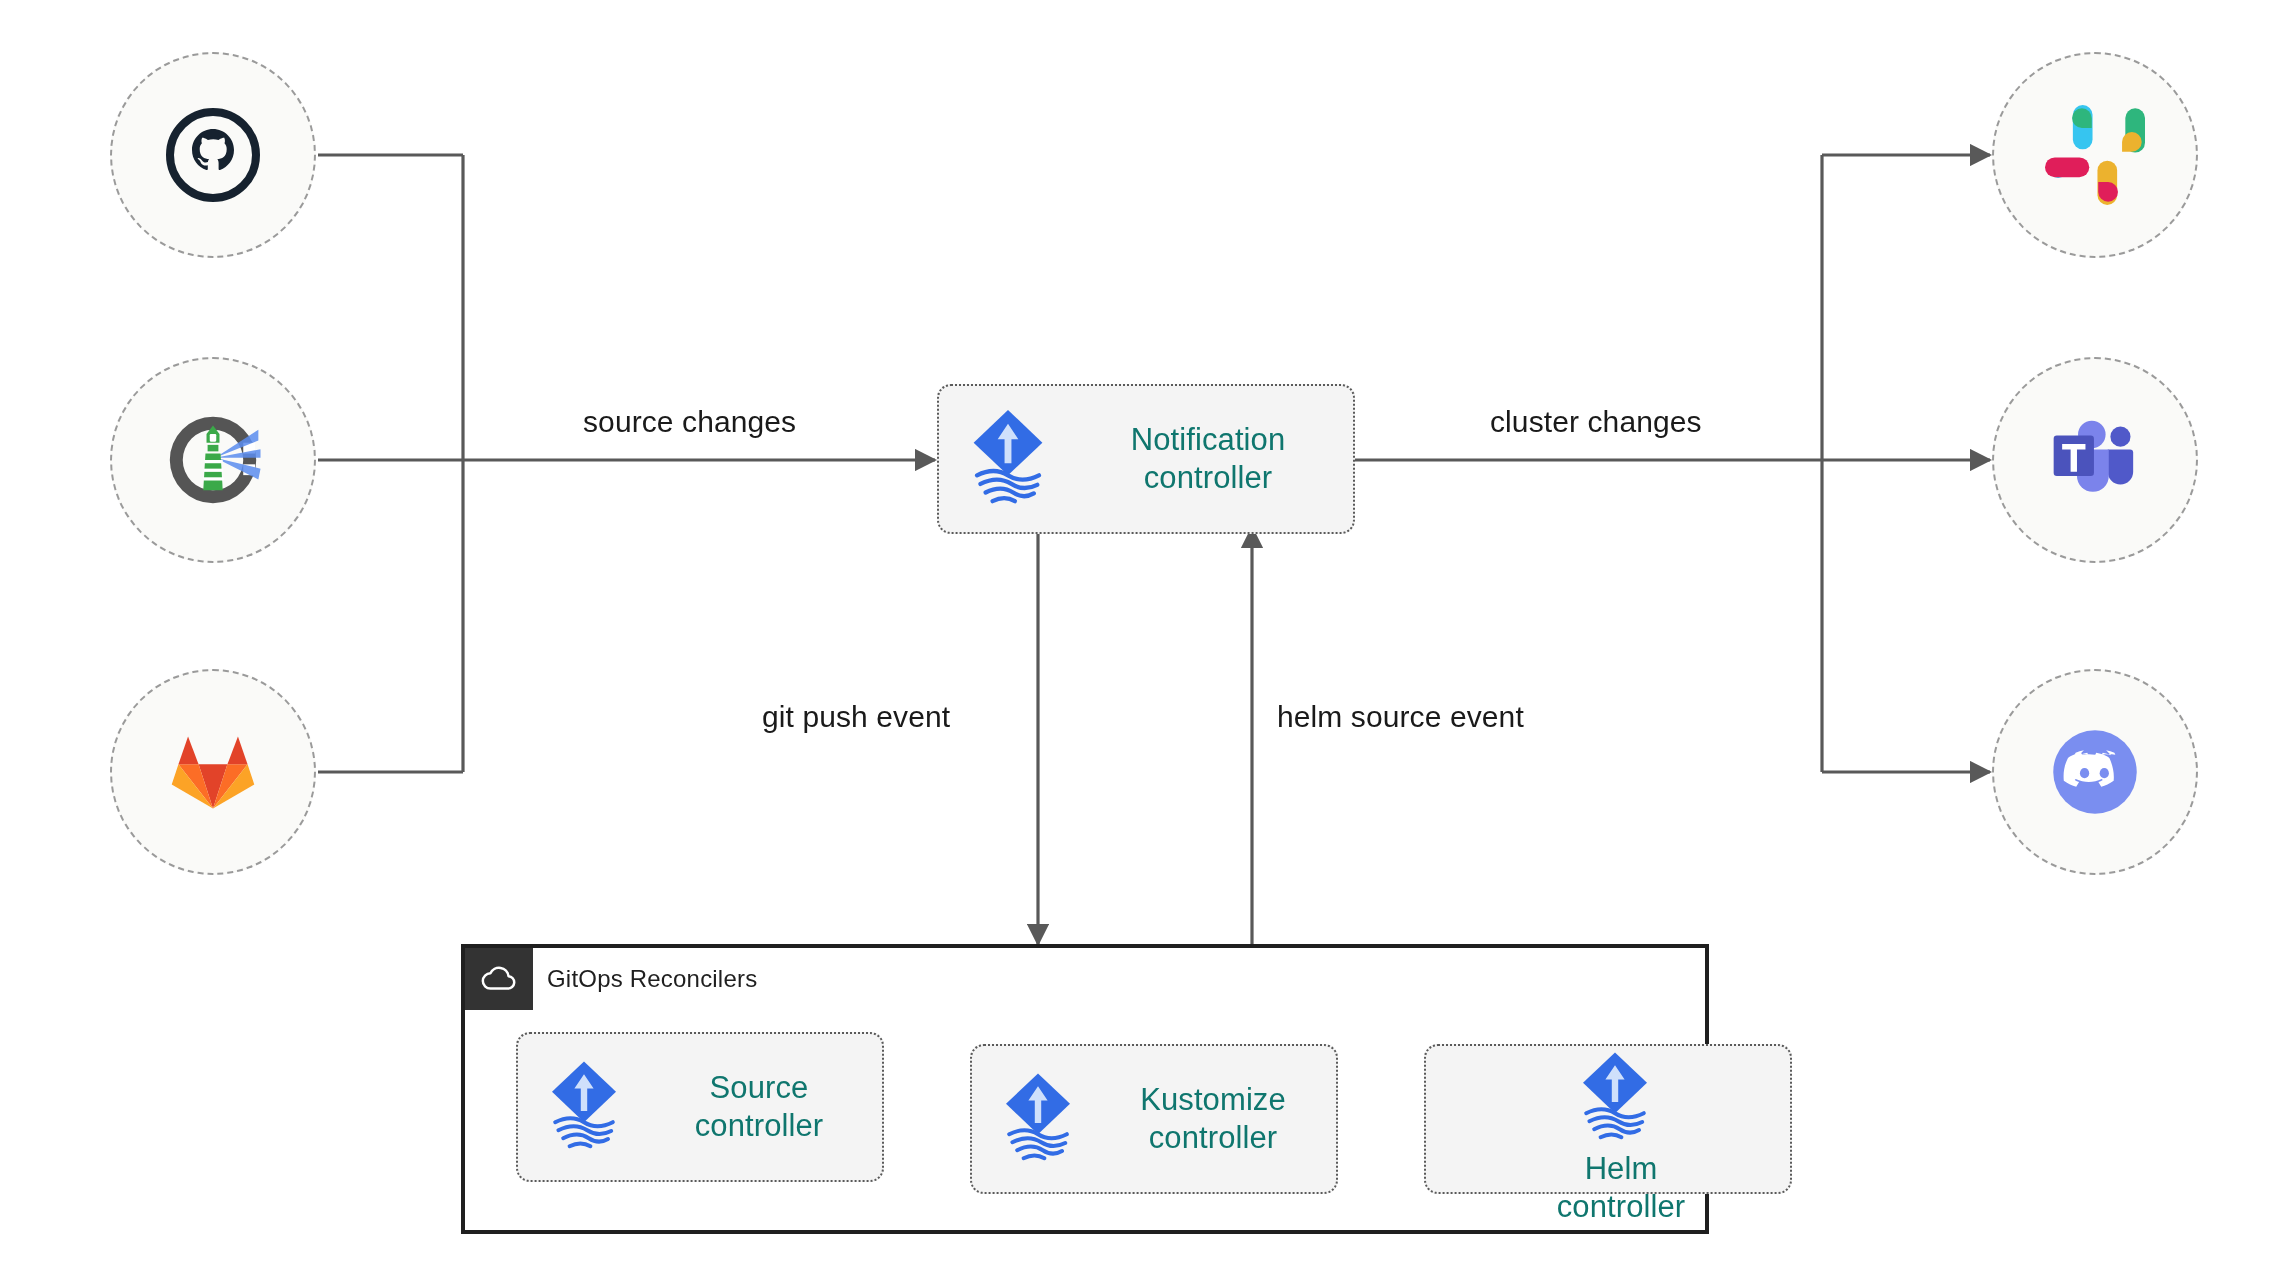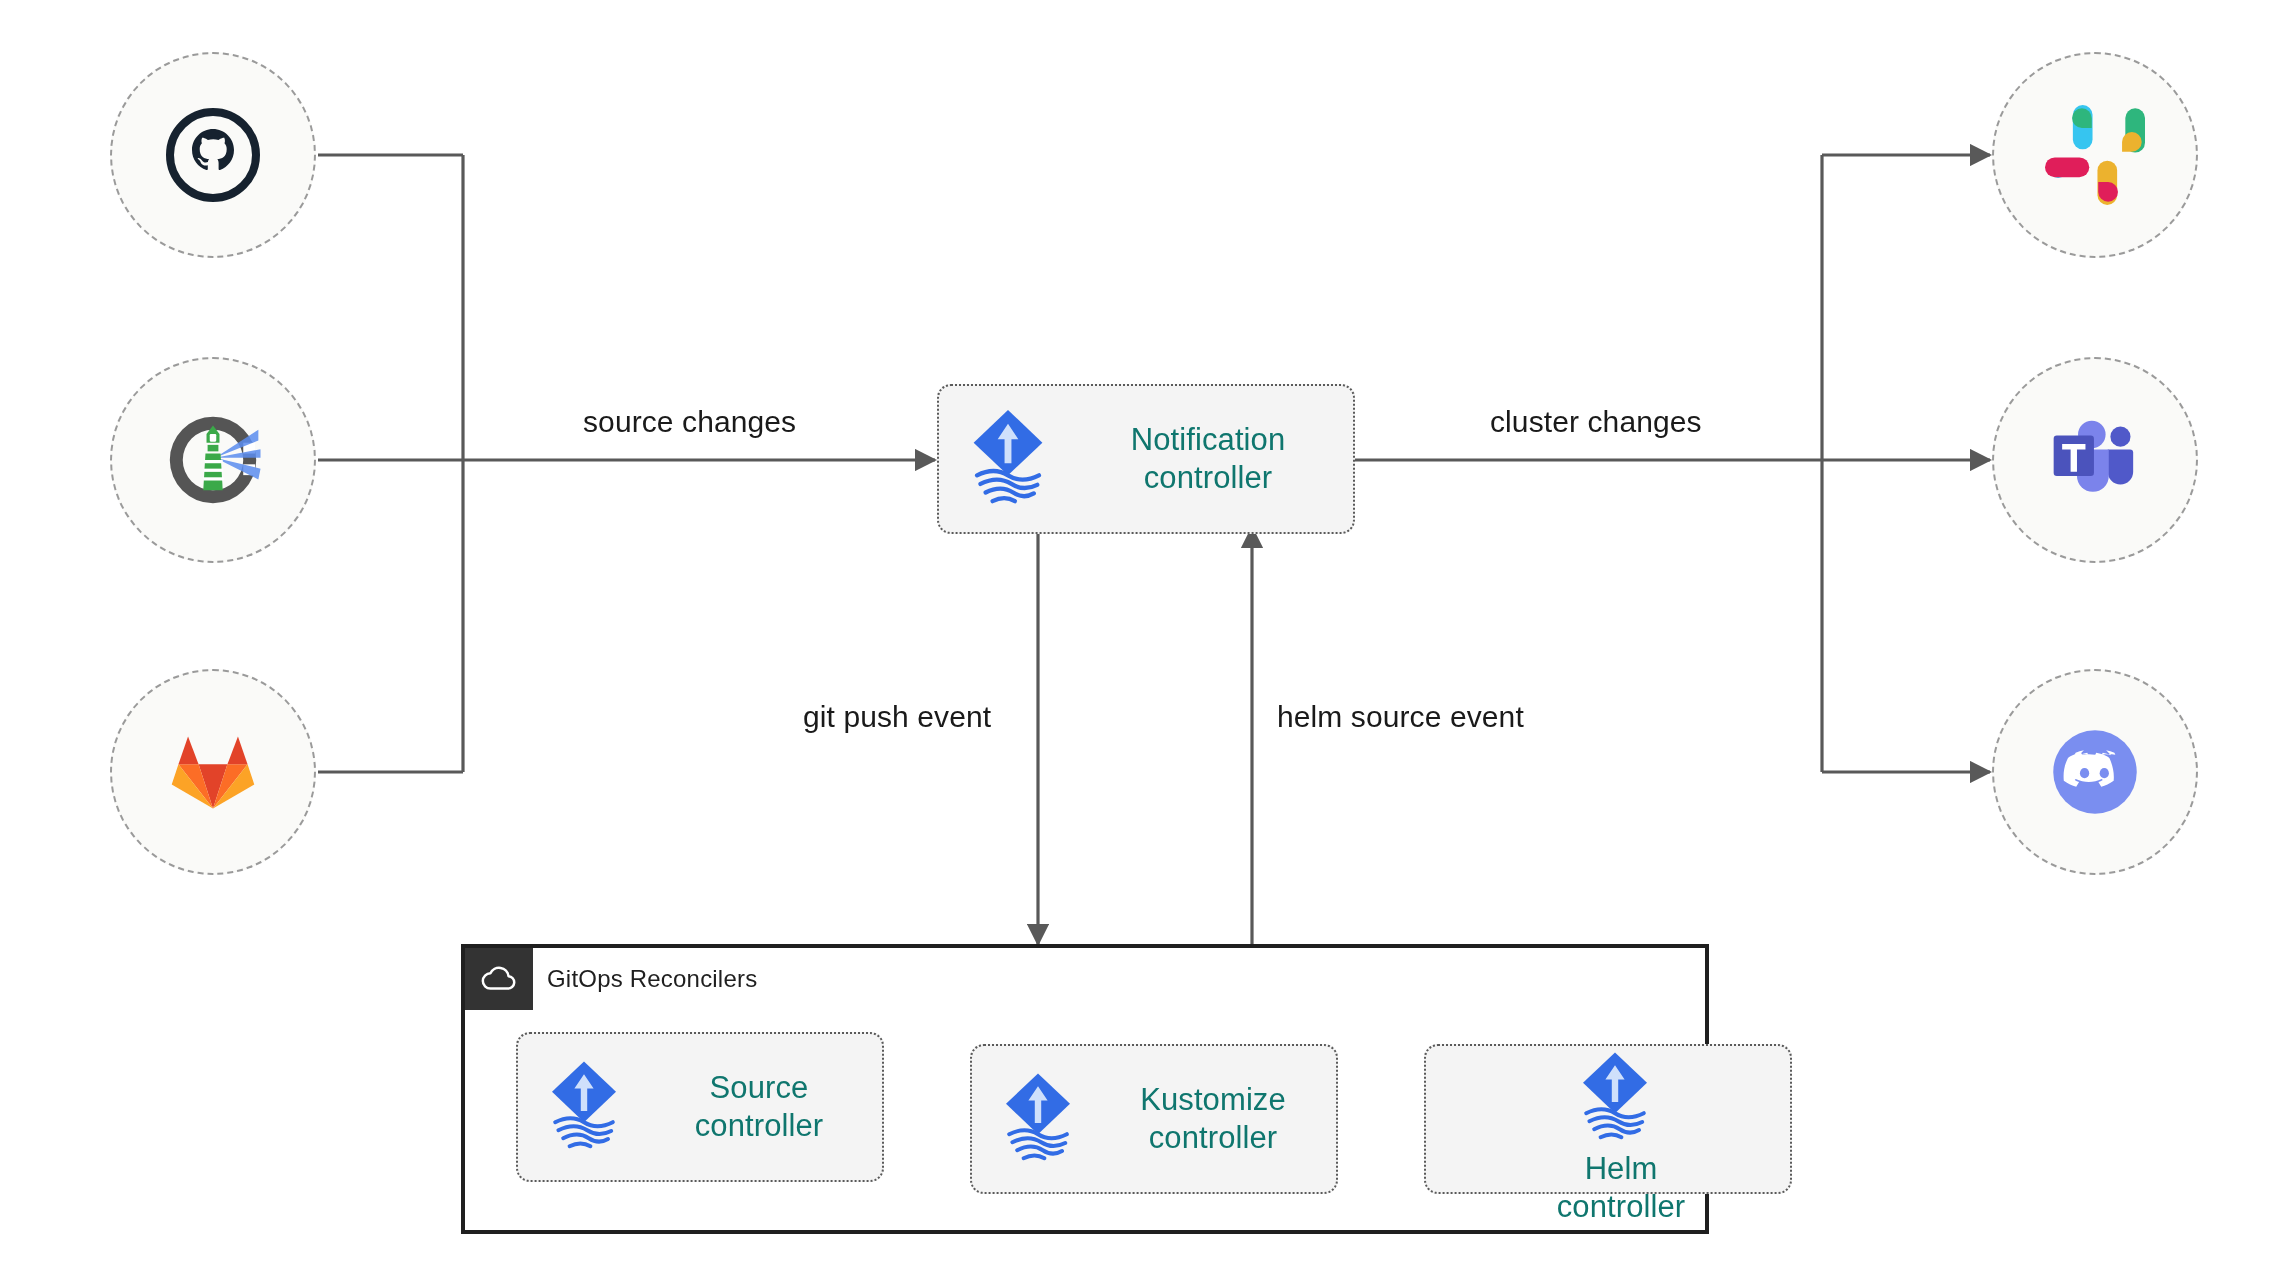--- a/index.html
+++ b/index.html
@@ -102,21 +102,21 @@
 
       <path d="M 880 1104 L 963 1104" marker-end="url(#arwS)"></path>
       <path d="M 1334 1104 L 1417 1104" marker-end="url(#arwS)"></path>
     </g>
   </svg>
 
   <div class="edge-label" style="left:583px;top:405px;">source changes</div>
 
   <div class="edge-label" style="left:1474px;top:405px;margin-left:16px;">cluster changes</div>
 
-  <div class="edge-label" style="left:803px;top:700px;">git push event</div>
+  <div class="edge-label" style="left:762px;top:700px;">git push event</div>
 
   <div class="edge-label" style="left:1277px;top:700px;">helm source event</div>
 
   <div class="node-circle" style="left:110px;top:52px;width:206px;height:206px;">
     <svg width="100" height="100" viewBox="0 0 100 100">
       <circle cx="50" cy="50" r="43" fill="none" stroke="#16222f" stroke-width="8"></circle>
       <path fill="#16222f" d="M50 24c-11.6 0-21 9.4-21 21 0 9.3 6 17.2 14.4 20 1 .2 1.4-.5 1.4-1v-3.8c-5.8 1.3-7-2.8-7-2.8-1-2.4-2.4-3.1-2.4-3.1-1.9-1.3.2-1.3.2-1.3 2.1.2 3.2 2.2 3.2 2.2 1.9 3.2 4.9 2.3 6.1 1.8.2-1.4.7-2.3 1.3-2.8-4.6-.5-9.5-2.3-9.5-10.3 0-2.3.8-4.1 2.2-5.6-.2-.5-1-2.6.2-5.5 0 0 1.8-.6 5.8 2.1 1.7-.5 3.5-.7 5.3-.7s3.6.2 5.3.7c4-2.7 5.8-2.1 5.8-2.1 1.2 2.9.4 5 .2 5.5 1.4 1.5 2.2 3.3 2.2 5.6 0 8-4.9 9.8-9.5 10.3.8.6 1.4 1.9 1.4 3.9v5.8c0 .5.4 1.2 1.4 1C65 62.2 71 54.3 71 45c0-11.6-9.4-21-21-21z"></path>
     </svg>
   </div>
 

